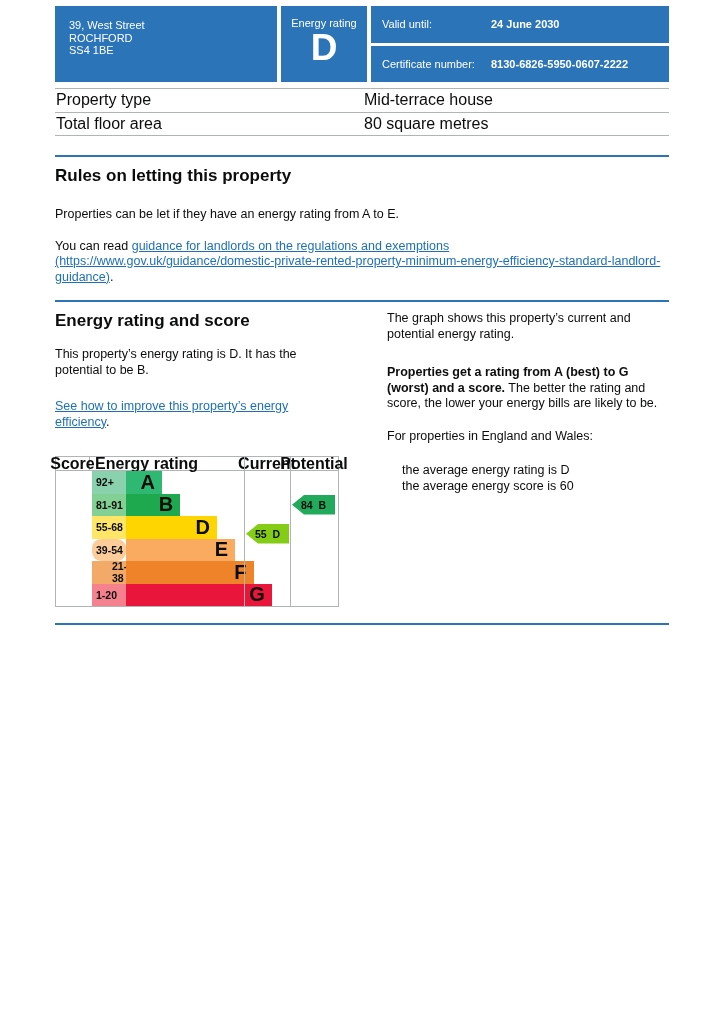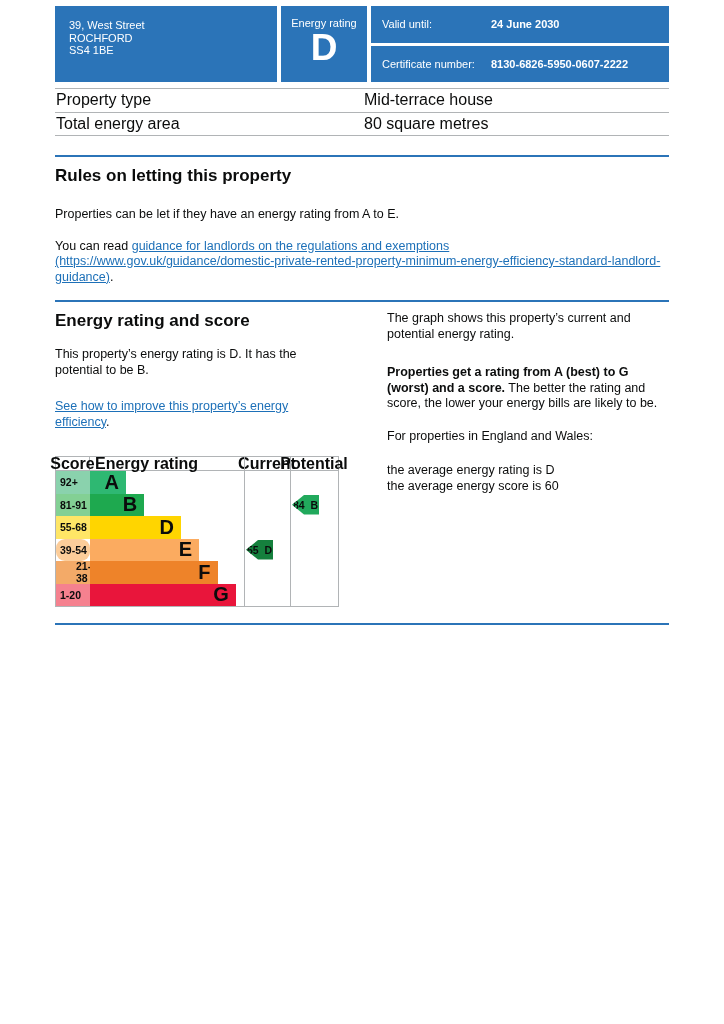--- a/index.html
+++ b/index.html
@@ -48,38 +48,38 @@
   .rules .p1 { margin-top:21px; }
   .rules .p2 { margin-top:16px; }
 
   .cols { margin-top:9px; display:flex; }
   .col-left { width:285px; flex:none; }
   .col-right { width:282px; flex:none; margin-left:47px; }
   .col-left .p1 { margin-top:16px; }
   .col-left .link-p { margin-top:21px; }
   .col-right .p2 { margin-top:23px; }
   .col-right .p3 { margin-top:17px; }
-  .col-right .p4 { margin-top:19px; }
+  .col-right .p4 { margin-top:19px;margin-left:15px; }
 
   
   .chart { margin-top:26px; position:relative; width:284px; border:1px solid #b1b4b6; background:#ffffff; }
   .chart-header { display:flex; height:14px; border-bottom:1px solid #b1b4b6; font-size:16px; font-weight:bold; }
   .ch-cell { display:flex; align-items:center; }
   .ch-score { width:34px; justify-content:center; border-right:1px solid #b1b4b6; }
   .ch-rating { width:154px; padding-left:5px; }
   .ch-current { width:46px; justify-content:center; }
   .ch-potential { width:48px; justify-content:center; }
-  .band-row { display:flex; height:22.5px; }
+  .band-row { display:flex; height:22.5px;margin-left:36px; }
   .band-score { width:34px; flex:none; display:flex; align-items:center; padding-left:4px; font-size:10.5px; font-weight:bold; }
   .band-bar { display:flex; align-items:center; justify-content:flex-end; padding-right:7px; font-size:20px; font-weight:bold; }
   .vline { position:absolute; top:0; bottom:0; width:0; border-left:1px solid #b1b4b6; }
   .vline-1 { left:188px; }
   .vline-2 { left:234px; }
   .arrow {
-    position:absolute; width:27px; height:19.5px;
+    position:absolute; width:43px; height:19.5px;
     clip-path:polygon(0 50%, 12px 0, 100% 0, 100% 100%, 12px 100%);
     display:flex; align-items:center; justify-content:center;
     font-size:10.5px; font-weight:bold; white-space:pre;
   }
   .arrow-current { left:190px; }
   .arrow-potential { left:236px; }
 </style>
 </head>
 <body>
 
@@ -108,21 +108,21 @@
         </div>
       </div>
     </section>
 
     <section class="facts">
       <div class="facts-row">
         <span class="facts-label">Property type</span>
         <span class="facts-value">Mid-terrace house</span>
       </div>
       <div class="facts-row">
-        <span class="facts-label">Total energy area</span>
+        <span class="facts-label">Total floor area</span>
         <span class="facts-value">80 square metres</span>
       </div>
     </section>
 
     <hr class="blue-rule rule-1">
 
     <section class="rules">
       <h2>Rules on letting this property</h2>
       <p class="p1">Properties can be let if they have an energy rating from A to E.</p>
       <p class="p2"><span>You can read </span><a href="#">guidance for landlords on the regulations and exemptions (https://www.gov.uk/guidance/domestic-private-rented-property-minimum-energy-efficiency-standard-landlord-guidance)</a><span>.</span></p>
@@ -164,21 +164,21 @@
                 <div class="band-score" style="background: rgb(243, 170, 104); padding-left: 20px;">21-38</div>
                 <div class="band-bar" style="background: rgb(238, 131, 41); width: 127.5px;">F</div>
               </div>
               <div class="band-row">
                 <div class="band-score" style="background: rgb(245, 129, 143);">1-20</div>
                 <div class="band-bar" style="background: rgb(233, 21, 59); width: 145.8px;">G</div>
               </div>
             </div>
           <div class="vline vline-1"></div>
           <div class="vline vline-2"></div>
-          <div class="arrow arrow-current" id="arrow-current" style="top: 83px; background: #15803d; color: rgb(11, 12, 12);">55  D</div>
+          <div class="arrow arrow-current" id="arrow-current" style="top: 67px; background: #84cc16; color: rgb(11, 12, 12);">55  D</div>
           <div class="arrow arrow-potential" id="arrow-potential" style="top: 38px; background: rgb(33, 169, 92); color: rgb(11, 12, 12);">84  B</div>
         </div>
       </div>
 
       <div class="col-right">
         <p class="p1">The graph shows this property’s current and potential energy rating.</p>
         <p class="p2"><b>Properties get a rating from A (best) to G (worst) and a score.</b><span> The better the rating and score, the lower your energy bills are likely to be.</span></p>
         <p class="p3">For properties in England and Wales:</p>
         <p class="p4"><span>the average energy rating is D</span><br><span>the average energy score is 60</span></p>
       </div>

